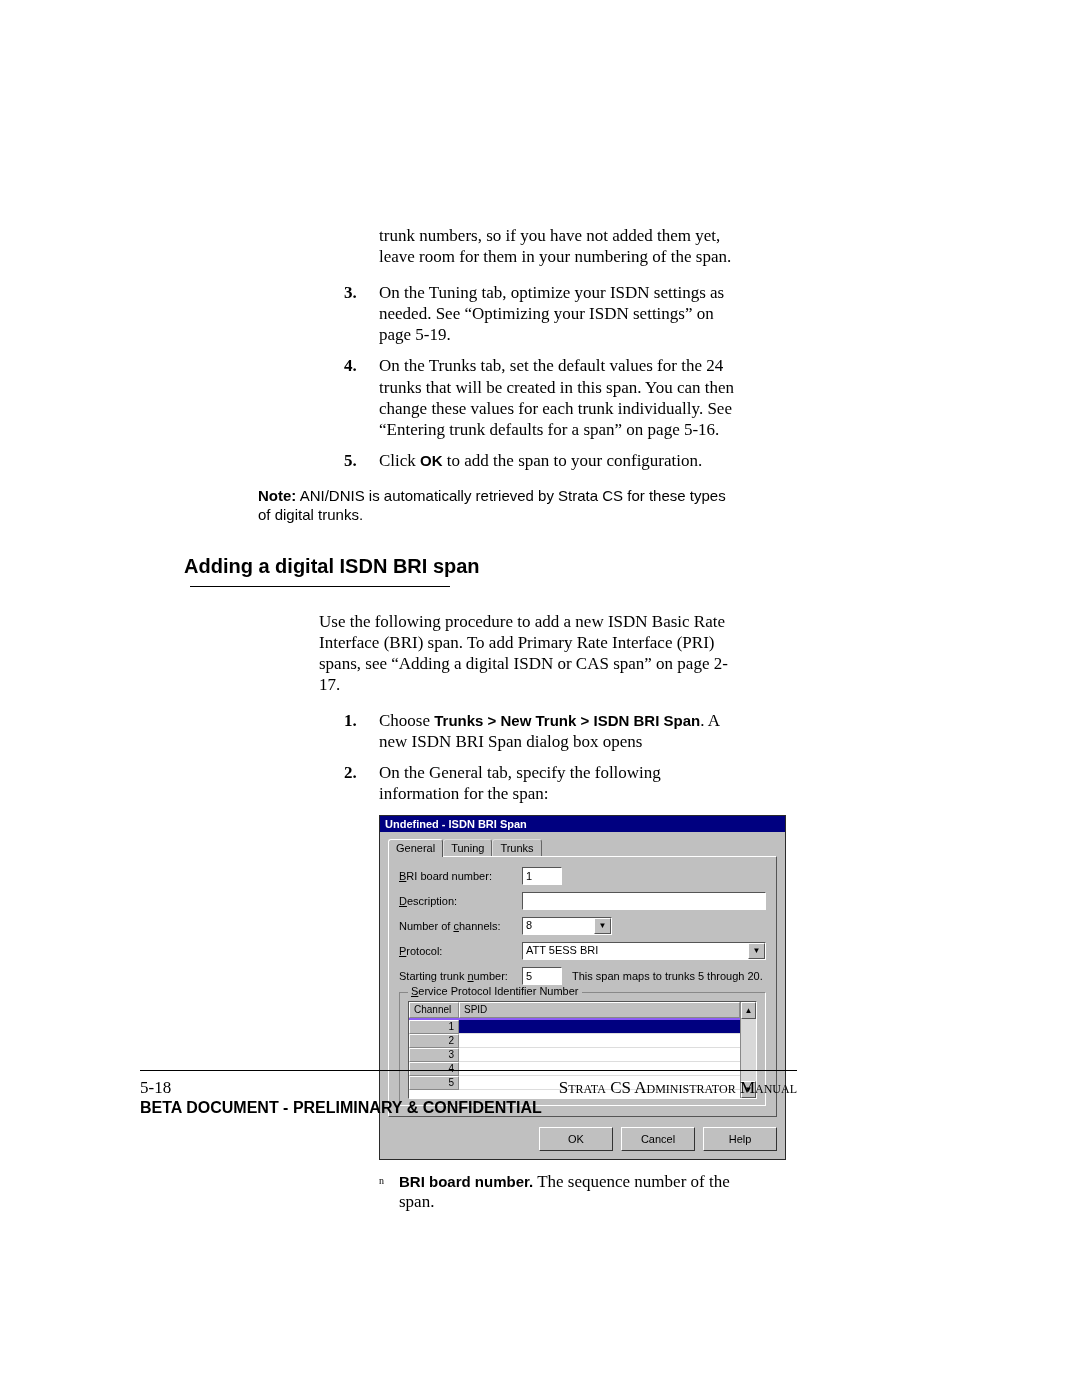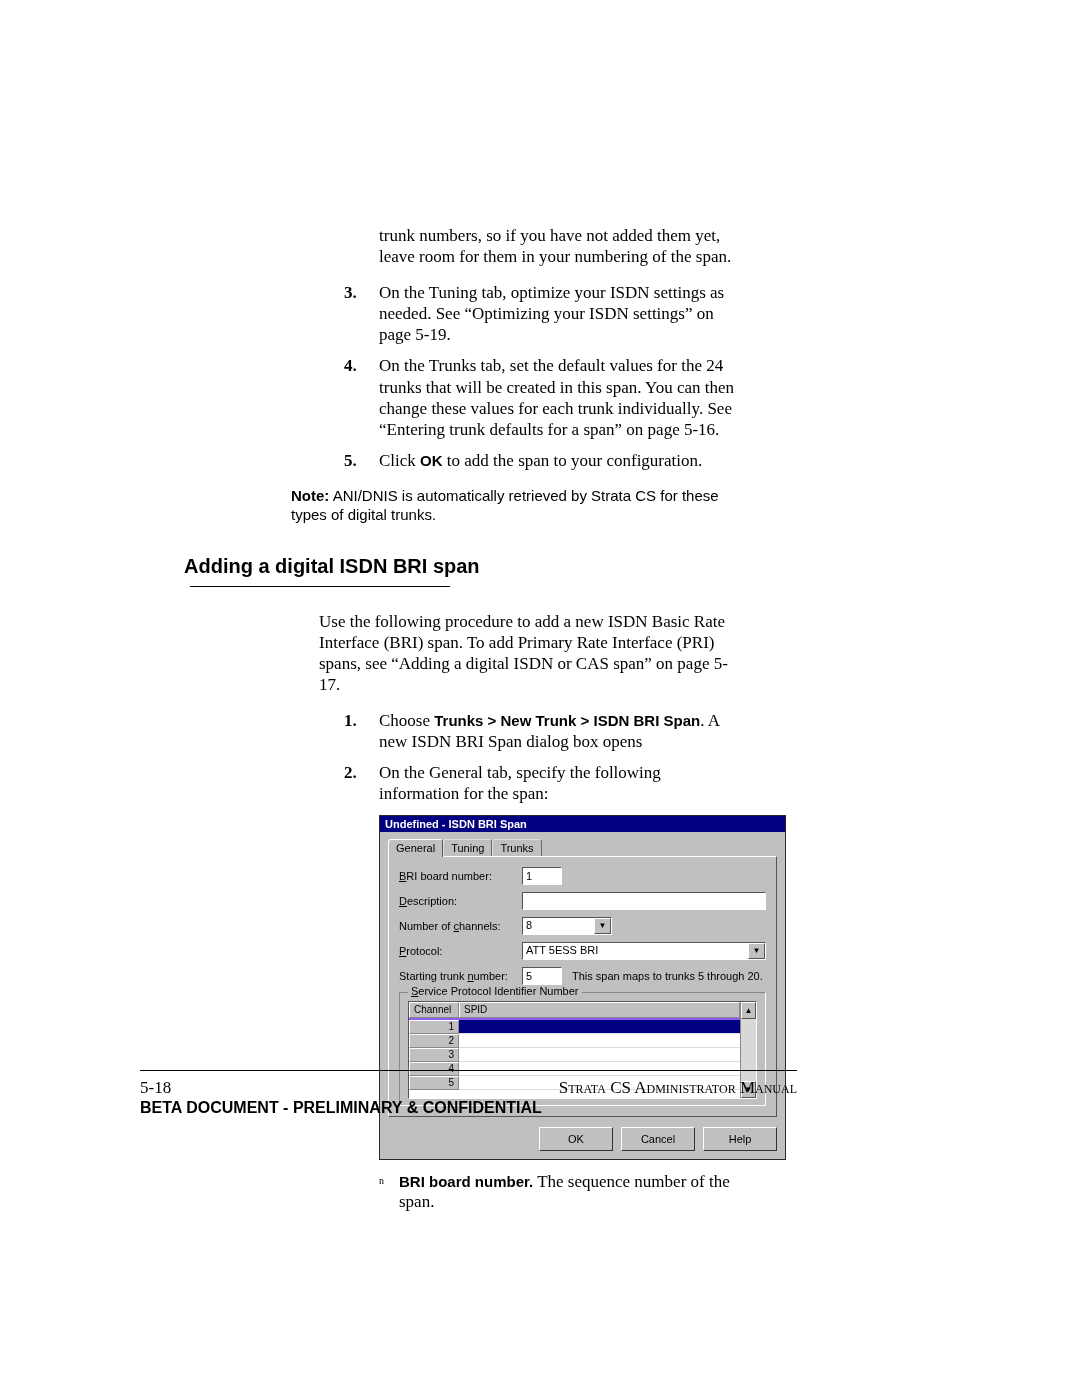--- a/index.html
+++ b/index.html
@@ -34,21 +34,21 @@
     margin-bottom: 10px;
     line-height: 1.25;
   }
   .numitem .num {
     font-weight: bold;
     width: 35px;
     flex: 0 0 35px;
   }
   .numitem .body { flex: 1; }
   .note {
-    margin-left: 107px;
+    margin-left: 74px;
     font-family: Arial, Helvetica, sans-serif;
     font-size: 15px;
     line-height: 1.3;
     margin-top: 14px;
     margin-bottom: 30px;
   }
   .note .note-label { font-weight: bold; }
   .section-heading {
     font-family: Arial, Helvetica, sans-serif;
     font-weight: bold;
@@ -321,21 +321,21 @@
 
     <div class="note">
       <span class="note-label">Note:</span><span>  ANI/DNIS is automatically retrieved by Strata CS for these types of digital trunks.</span>
     </div>
 
     <div class="section-heading">
       <span>Adding a digital ISDN BRI span</span>
       <span class="rule"></span>
     </div>
 
-    <div class="intro">Use the following procedure to add a new ISDN Basic Rate Interface (BRI) span. To add Primary Rate Interface (PRI) spans, see “Adding a digital ISDN or CAS span” on page 5-17.</div>
+    <div class="intro">Use the following procedure to add a new ISDN Basic Rate Interface (BRI) span. To add Primary Rate Interface (PRI) spans, see “Adding a digital ISDN or CAS span” on page 2-17.</div>
 
     <div class="numitem">
       <div class="num">1.</div>
       <div class="body">
         <span>Choose </span><span class="sans-bold">Trunks &gt; New Trunk &gt; ISDN BRI Span</span><span>. A new ISDN BRI Span dialog box opens</span>
       </div>
     </div>
 
     <div class="numitem">
       <div class="num">2.</div>

